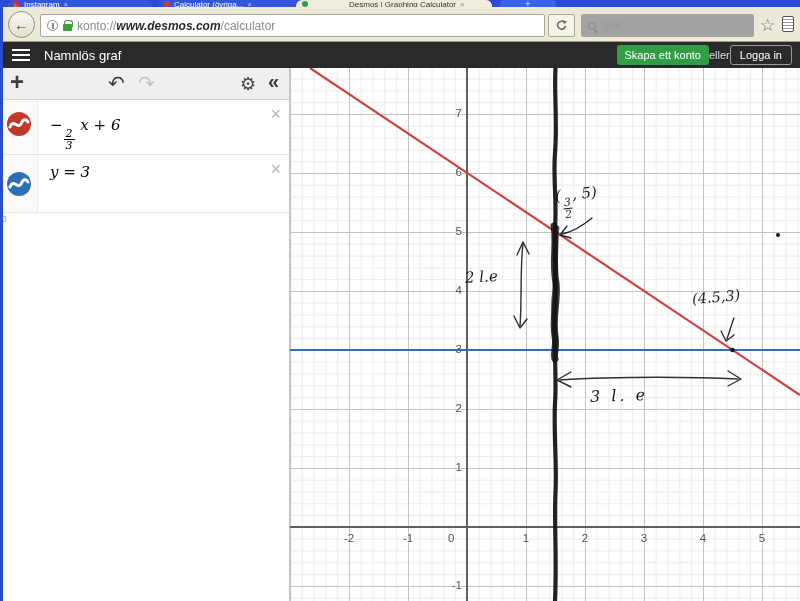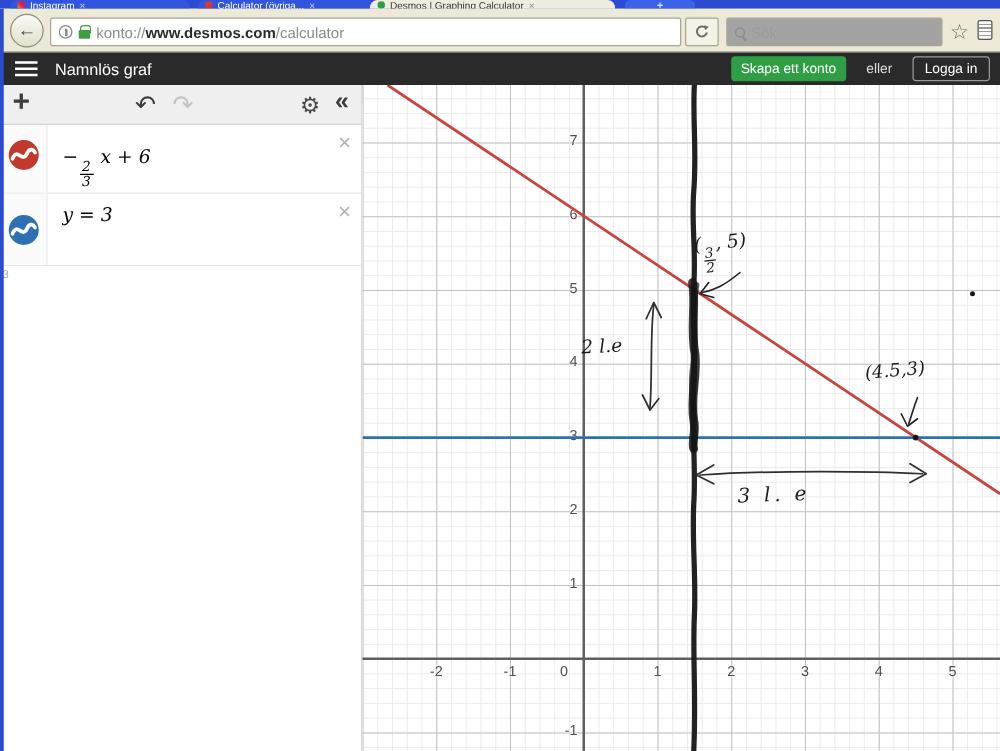--- a/index.html
+++ b/index.html
@@ -6,55 +6,55 @@
   html,body { width:800px; height:601px; overflow:hidden; }
   body { font-family:"Liberation Sans", sans-serif; background:#fff; }
   #root { position:relative; width:800px; height:601px; overflow:hidden; background:#fff; }
 
   
   .tabstrip { position:absolute; left:0; top:0; width:800px; height:7px; background:#2b4bd0; overflow:hidden; }
   .tab { position:absolute; top:0; height:24px; border-radius:6px 6px 0 0; display:flex; align-items:flex-start; padding:1px 6px; gap:4px; }
   .tab-inactive { background:#3156dd; }
   .tab-active { background:#f0ecdf; }
   .tab-label { font-size:8px; line-height:8px; color:#fff; white-space:nowrap; overflow:hidden; max-width:110px; }
-  .tab-active .tab-label { color:#333; }
+  .tab-active .tab-label { color:#333;margin-left:37px; }
   .tab-ico { width:6px; height:6px; border-radius:1px; flex:0 0 auto; margin-top:0; }
   .ico-ig { background:linear-gradient(45deg,#f09433,#dc2743,#bc1888); }
   .ico-red { background:#d23b2e; border-radius:50%; }
   .ico-green { background:#2a9e4a; border-radius:50%; }
   .tab-close { font-size:8px; line-height:7px; color:#cdd6f7; }
   .tab-active .tab-close { color:#888; }
   .newtab { position:absolute; left:500px; top:0; width:56px; height:14px; background:#3a63e8; border-radius:4px; color:#fff; font-size:9px; line-height:8px; text-align:center; }
 
   
   .navbar { position:absolute; left:0; top:7px; width:800px; height:35px; background:#ece9d8; border-bottom:1px solid #9e9a85; }
   .backbtn { position:absolute; left:8px; top:4px; width:27px; height:27px; border-radius:50%; border:1px solid #8f8d7e; background:linear-gradient(#fbfaf4,#e2dfcd); color:#444; font-size:15px; line-height:25px; text-align:center; }
   .urlbar { position:absolute; left:40px; top:7px; width:505px; height:23px; background:#fff; border:1px solid #a9a696; border-radius:2px; display:flex; align-items:center; padding:0 6px; gap:5px; }
   .info-ico { width:11px; height:11px; border:1px solid #8a8a8a; border-radius:50%; position:relative; flex:0 0 auto; }
   .info-ico::after { content:""; position:absolute; left:4px; top:2px; width:1.5px; height:6px; background:#8a8a8a; }
   .lock-ico { position:relative; width:9px; height:7px; background:#3f9e3f; border-radius:1px; margin-top:4px; flex:0 0 auto; }
   .lock-ico::before { content:""; position:absolute; left:1px; top:-4px; width:7px; height:6px; border:1.5px solid #3f9e3f; border-bottom:none; border-radius:3px 3px 0 0; }
   .url-text { font-size:12px; color:#8a8a8a; white-space:nowrap; overflow:hidden; }
-  .url-domain { color:#2b2b2b; font-weight:bold; }
+  .url-domain { color:#2b2b2b; font-weight:bold;font-style:italic; }
   .reloadbox { position:absolute; left:548px; top:7px; width:27px; height:23px; background:#f5f2e6; border:1px solid #a9a696; border-radius:2px; display:flex; align-items:center; justify-content:center; }
   .searchbox { position:absolute; left:581px; top:7px; width:173px; height:23px; background:#a3a3a3; border:1px solid #a9a696; border-radius:2px; display:flex; align-items:center; padding:0 6px; gap:5px; }
   .mag-ico { position:relative; width:8px; height:8px; border:1.5px solid #8a8a8a; border-radius:50%; flex:0 0 auto; }
   .mag-ico::after { content:""; position:absolute; left:6px; top:6px; width:4px; height:1.5px; background:#8a8a8a; transform:rotate(45deg); transform-origin:0 0; }
   .search-input { border:none; outline:none; width:130px; font-size:12px; color:#444; background:transparent; font-family:"Liberation Sans",sans-serif; }
   .search-input::placeholder { color:#9a9a9a; }
   .star-ico { position:absolute; left:760px; top:8px; font-size:17px; color:#6e6e6e; }
   .clip-ico { position:absolute; left:782px; top:9px; width:12px; height:16px; border:1.5px solid #555; border-radius:2px; background:repeating-linear-gradient(#fff 0 2px, #999 2px 3px); }
 
   
   .dheader { position:absolute; left:0; top:42px; width:800px; height:42px; background:#2a2a2a; }
   .hamburger { position:absolute; left:12px; top:7px; width:18px; height:12px; }
   .hamburger span { display:block; width:18px; height:2px; background:#fff; margin-bottom:3px; }
   .dtitle { position:absolute; left:44px; top:6px; font-size:13px; color:#fff; font-weight:400; }
   .dlogo { position:absolute; left:0; right:0; top:3px; text-align:center; font-size:19px; font-weight:bold; letter-spacing:1px; color:#454545; }
-  .hright { position:absolute; right:8px; top:3px; height:20px; display:flex; align-items:center; gap:16px; }
+  .hright { position:absolute; right:8px; top:3px; height:20px; display:flex; align-items:center; gap:0; }
   .btn-signup { background:#2f9e44; color:#fff; font-size:11px; padding:4px 8px; border-radius:3px; }
   .or-text { color:#ddd; font-size:11px; }
   .btn-login { color:#fff; font-size:11px; padding:3px 9px; border:1px solid #999; border-radius:3px; }
 
   
   .winborder { position:absolute; left:0; top:7px; width:3px; height:594px; background:#2b4bd0; z-index:50; }
 
   
   .panel { position:absolute; left:0; top:68px; width:290px; height:533px; background:#fff; border-right:1px solid #c9c9c9; }
   .exp-toolbar { position:absolute; left:0; top:0; width:100%; height:32px; background:#efefef; border-bottom:1px solid #d4d4d4; }

